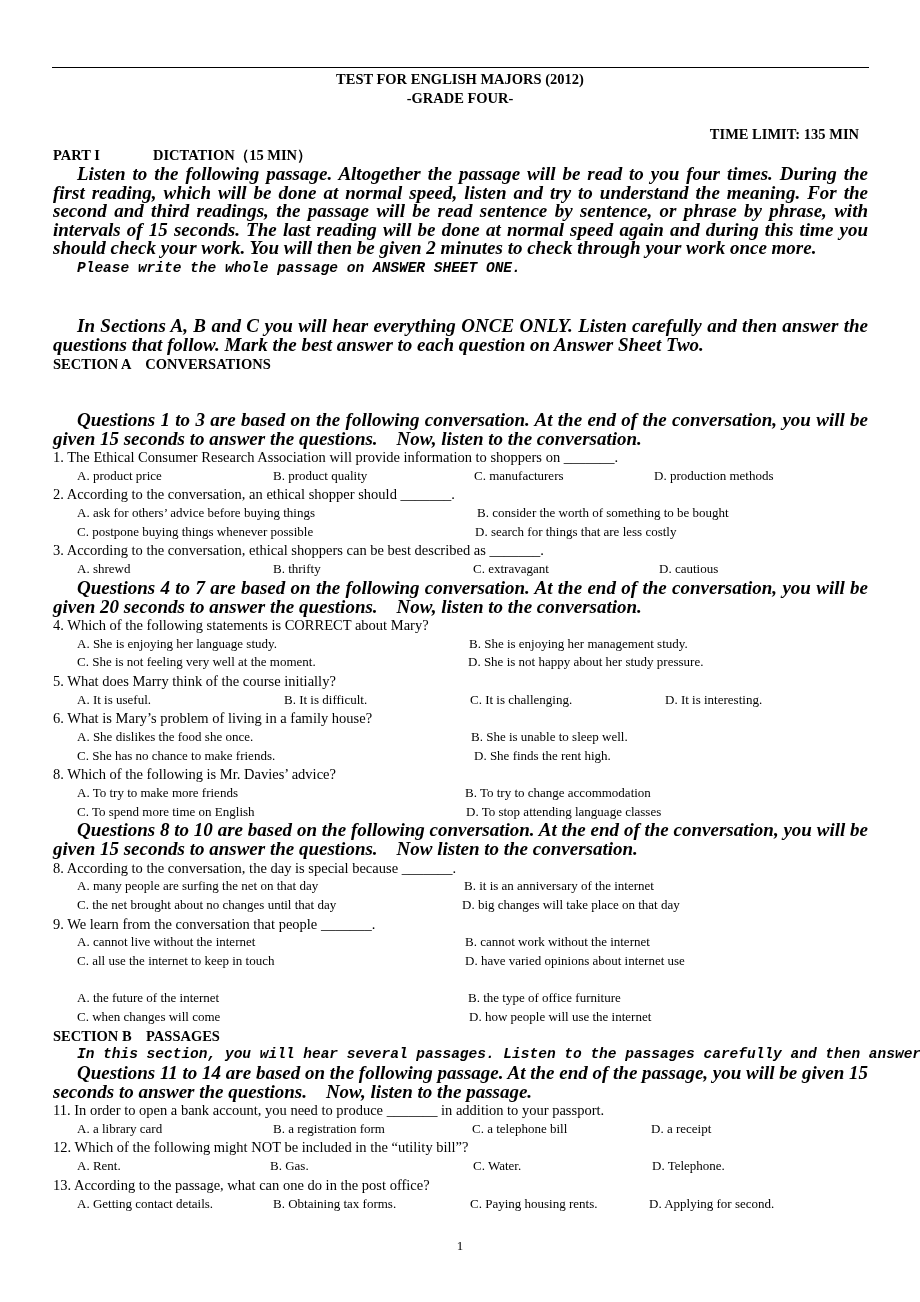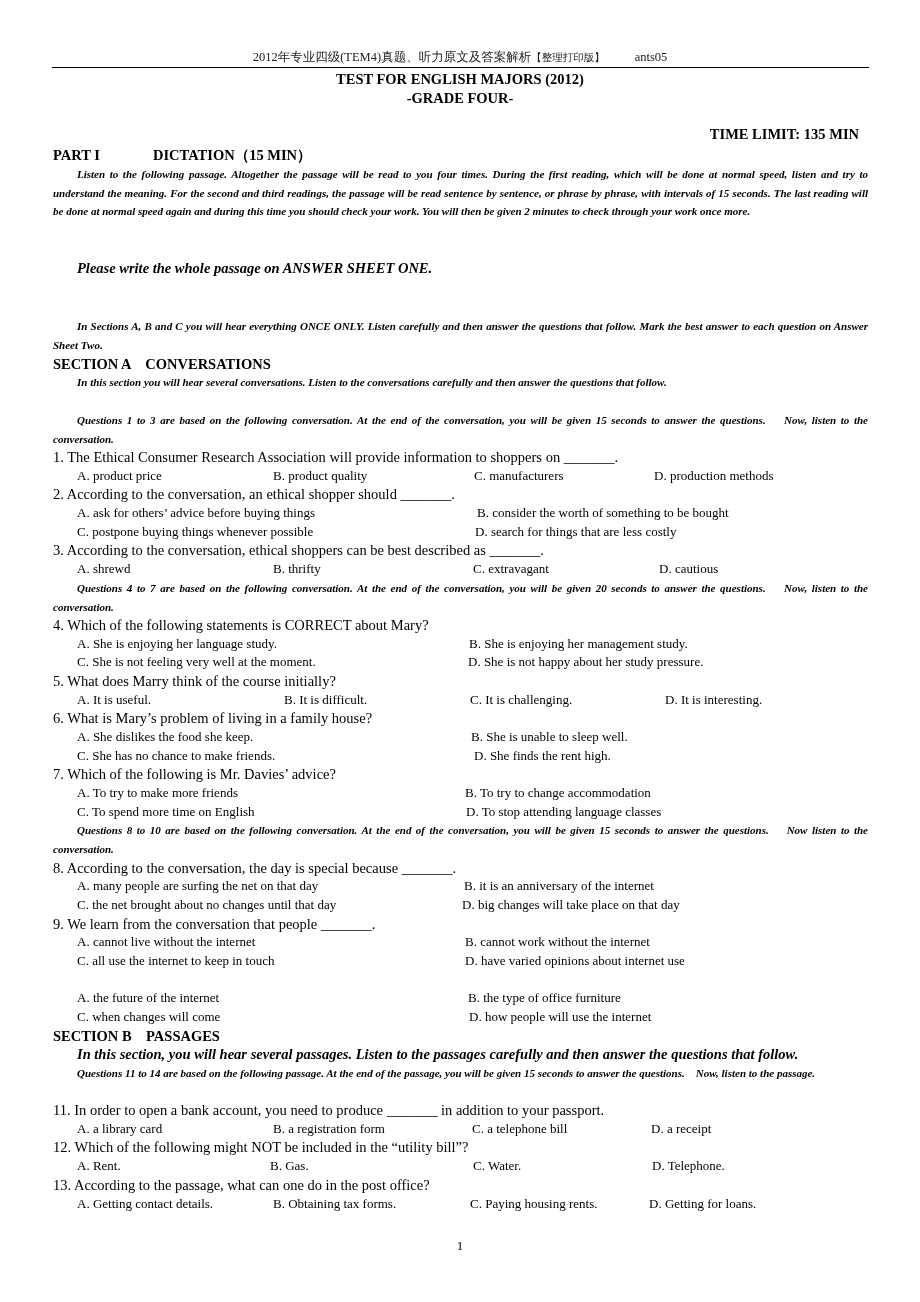--- a/index.html
+++ b/index.html
@@ -10,50 +10,46 @@
            font-size: 12.5px; color: #222; }
     .hdr .tag { font-size: 10.5px; }
     .hdr .gap { display: inline-block; width: 30px; }
     .rule { position: absolute; left: 52px; top: 67px; width: 817px; height: 0;
             border-top: 1.5px solid #000; }
     .title { position: absolute; left: 0; width: 920px; text-align: center; font-weight: bold;
              font-size: 14.5px; }
     .tl { position: absolute; right: 61px; top: 126px; font-weight: bold; font-size: 14.5px; }
     .ln { position: absolute; left: 53px; font-size: 14.5px; line-height: 18.6px; white-space: nowrap; }
     .b { font-weight: bold; }
-    .bi { font-weight: bold; font-style: italic; }
-    .para { position: absolute; left: 53px; width: 815px; font-size: 11px; line-height: 18.6px;
+    .bi { font-weight: bold; font-style: italic; font-family: Liberation Mono, monospace; }
+    .para { position: absolute; left: 53px; width: 815px; font-size: 19px; line-height: 18.6px;
             font-weight: bold; font-style: italic; text-align: justify; }
     .para .ind { display: inline-block; width: 24px; }
     .opt { position: absolute; font-size: 13px; white-space: nowrap; line-height: 18.6px; }
     .pno { position: absolute; left: 0; width: 920px; top: 1238px; text-align: center; font-size: 13px; }
   </style>
 </head>
 <body>
 
 <div class="page">
 
-  <div class="hdr">
-    <span>2012年专业四级(TEM4)真题、听力原文及答案解析</span><span class="tag">【整理打印版】</span><span class="gap"></span><span>ants05</span>
-  </div>
   <div class="rule"></div>
 
   <div class="title" style="top:71px">TEST FOR ENGLISH MAJORS (2012)</div>
   <div class="title" style="top:90px">-GRADE FOUR-</div>
   <div class="tl">TIME LIMIT: 135 MIN</div>
 
   <div class="ln b" style="top:146px">
     <span style="display:inline-block;width:100px">PART I</span><span>DICTATION（15 MIN）</span>
   </div>
   <div class="para" style="top:165px"><span class="ind"></span><span>Listen to the following passage. Altogether the passage will be read to you four times. During the first reading, which will be done at normal speed, listen and try to understand the meaning. For the second and third readings, the passage will be read sentence by sentence, or phrase by phrase, with intervals of 15 seconds. The last reading will be done at normal speed again and during this time you should check your work. You will then be given 2 minutes to check through your work once more.</span></div>
   <div class="ln bi" style="top:259px;left:77px">Please write the whole passage on ANSWER SHEET ONE.</div>
 
   <div class="para" style="top:317px"><span class="ind"></span><span>In Sections A, B and C you will hear everything ONCE ONLY. Listen carefully and then answer the questions that follow. Mark the best answer to each question on Answer Sheet Two.</span></div>
   <div class="ln b" style="top:355px;white-space:pre">SECTION A    CONVERSATIONS</div>
-  <div class="para" style="top:373px"><span class="ind"></span><span>In this section you will hear several conversations. Listen to the conversations carefully and then answer the questions that follow.</span></div>
   <div class="para" style="top:411px;white-space:pre-wrap"><span class="ind"></span><span>Questions 1 to 3 are based on the following conversation. At the end of the conversation, you will be given 15 seconds to answer the questions.    Now, listen to the conversation.</span></div>
 
   <div class="ln" style="top:448px">1. The Ethical Consumer Research Association will provide information to shoppers on _______.</div>
   <div class="opt" style="top:467px;left:77px">A. product price</div>
   <div class="opt" style="top:467px;left:273px">B. product quality</div>
   <div class="opt" style="top:467px;left:474px">C. manufacturers</div>
   <div class="opt" style="top:467px;left:654px">D. production methods</div>
 
   <div class="ln" style="top:485px">2. According to the conversation, an ethical shopper should _______.</div>
   <div class="opt" style="top:504px;left:77px">A. ask for others’ advice before buying things</div>
@@ -75,26 +71,26 @@
   <div class="opt" style="top:653px;left:468px">D. She is not happy about her study pressure.</div>
   <div class="opt" style="top:653px;left:77px">C. She is not feeling very well at the moment.</div>
 
   <div class="ln" style="top:672px">5. What does Marry think of the course initially?</div>
   <div class="opt" style="top:691px;left:77px">A. It is useful.</div>
   <div class="opt" style="top:691px;left:284px">B. It is difficult.</div>
   <div class="opt" style="top:691px;left:470px">C. It is challenging.</div>
   <div class="opt" style="top:691px;left:665px">D. It is interesting.</div>
 
   <div class="ln" style="top:709px">6. What is Mary’s problem of living in a family house?</div>
-  <div class="opt" style="top:728px;left:77px">A. She dislikes the food she keep.</div>
+  <div class="opt" style="top:728px;left:77px">A. She dislikes the food she once.</div>
   <div class="opt" style="top:728px;left:471px">B. She is unable to sleep well.</div>
   <div class="opt" style="top:747px;left:77px">C. She has no chance to make friends.</div>
   <div class="opt" style="top:747px;left:474px">D. She finds the rent high.</div>
 
-  <div class="ln" style="top:765px">7. Which of the following is Mr. Davies’ advice?</div>
+  <div class="ln" style="top:765px">8. Which of the following is Mr. Davies’ advice?</div>
   <div class="opt" style="top:784px;left:77px">A. To try to make more friends</div>
   <div class="opt" style="top:784px;left:465px">B. To try to change accommodation</div>
   <div class="opt" style="top:803px;left:77px">C. To spend more time on English</div>
   <div class="opt" style="top:803px;left:466px">D. To stop attending language classes</div>
 
   <div class="para" style="top:821px;white-space:pre-wrap"><span class="ind"></span><span>Questions 8 to 10 are based on the following conversation. At the end of the conversation, you will be given 15 seconds to answer the questions.    Now listen to the conversation.</span></div>
 
   <div class="ln" style="top:859px">8. According to the conversation, the day is special because _______.</div>
   <div class="opt" style="top:877px;left:77px">A. many people are surfing the net on that day</div>
   <div class="opt" style="top:877px;left:464px">B. it is an anniversary of the internet</div>
@@ -125,16 +121,16 @@
   <div class="ln" style="top:1138px">12. Which of the following might NOT be included in the “utility bill”?</div>
   <div class="opt" style="top:1157px;left:77px">A. Rent.</div>
   <div class="opt" style="top:1157px;left:270px">B. Gas.</div>
   <div class="opt" style="top:1157px;left:473px">C. Water.</div>
   <div class="opt" style="top:1157px;left:652px">D. Telephone.</div>
 
   <div class="ln" style="top:1176px">13. According to the passage, what can one do in the post office?</div>
   <div class="opt" style="top:1195px;left:77px">A. Getting contact details.</div>
   <div class="opt" style="top:1195px;left:273px">B. Obtaining tax forms.</div>
   <div class="opt" style="top:1195px;left:470px">C. Paying housing rents.</div>
-  <div class="opt" style="top:1195px;left:649px">D. Getting for loans.</div>
+  <div class="opt" style="top:1195px;left:649px">D. Applying for second.</div>
 
   <div class="pno">1</div>
 </div>
 
 </body></html>

